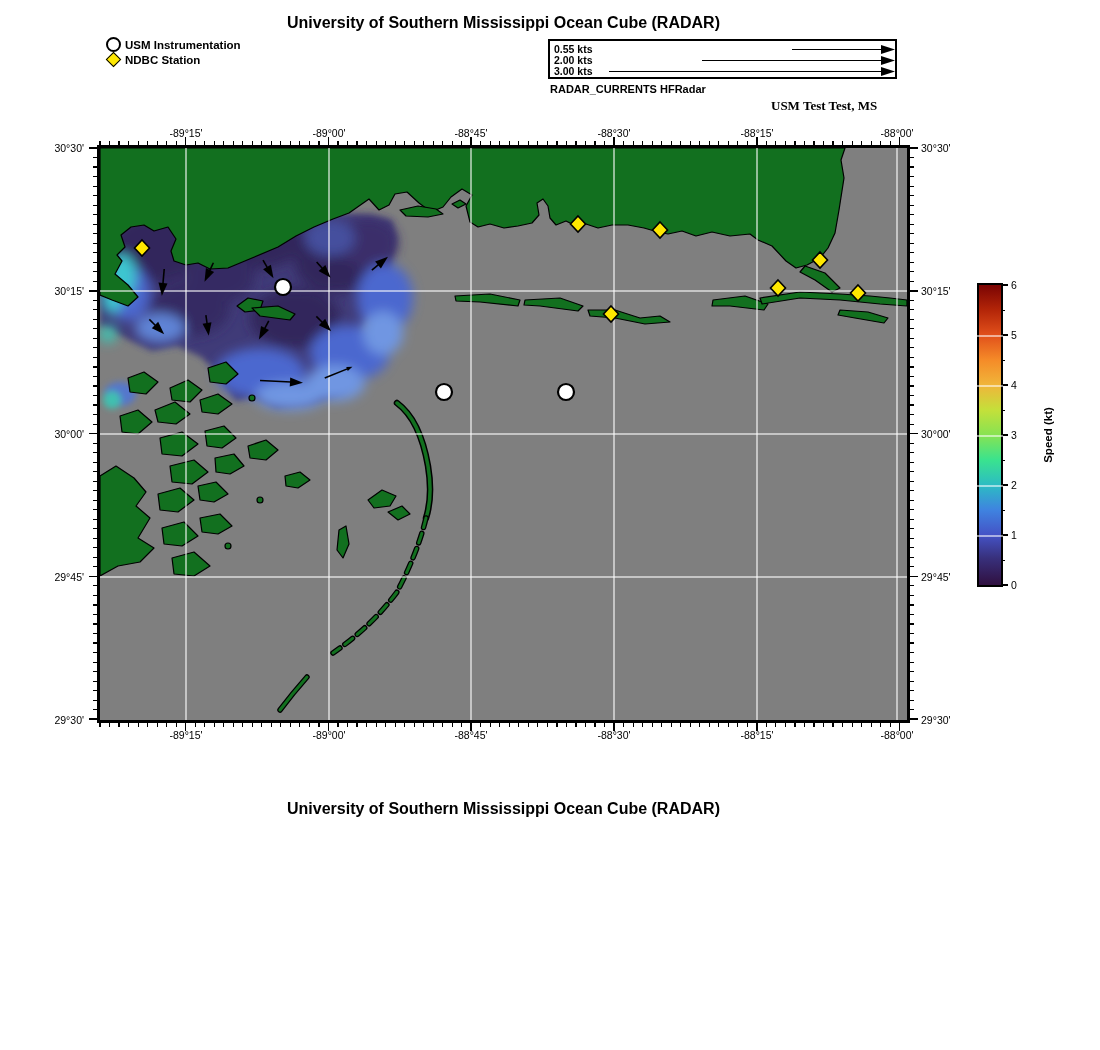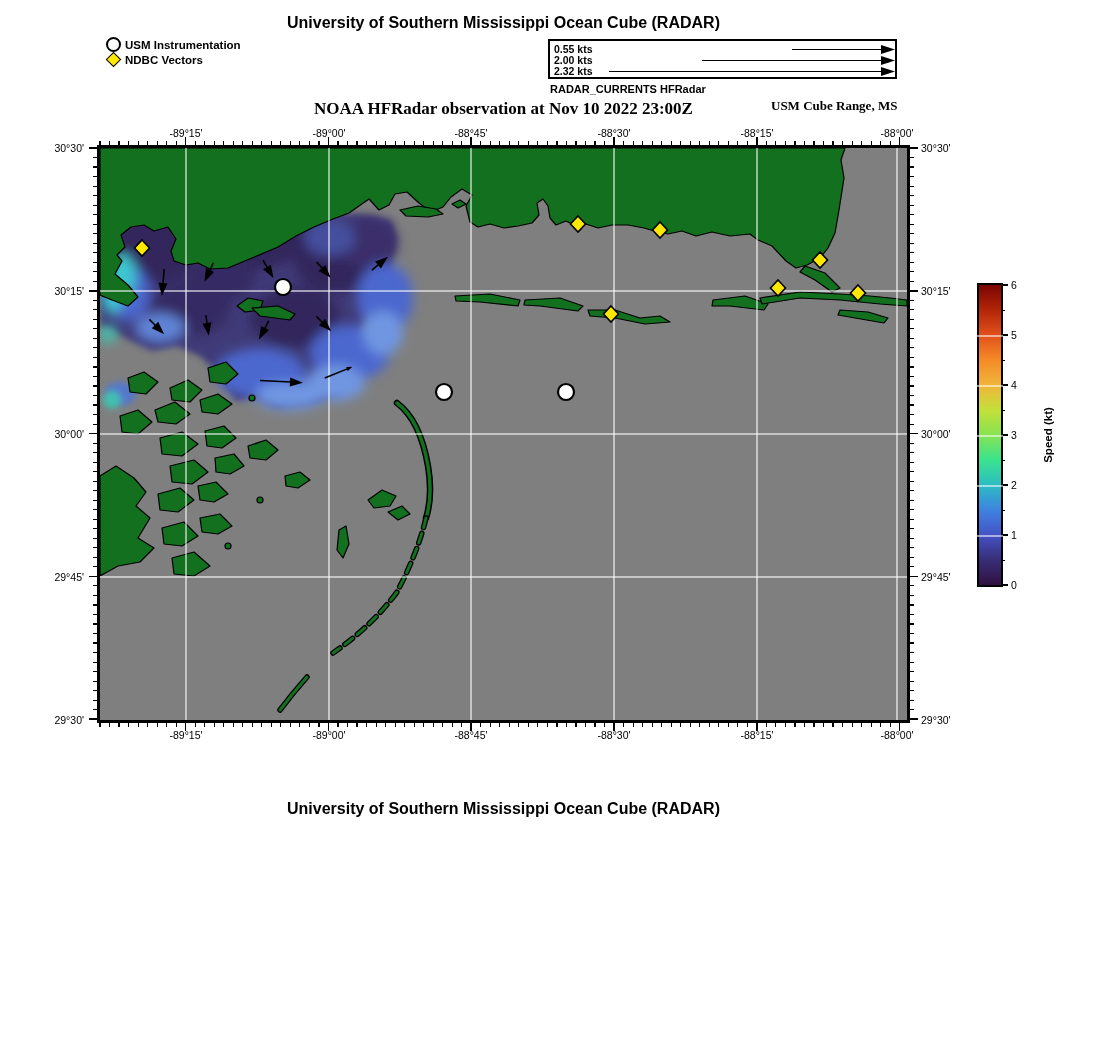--- a/index.html
+++ b/index.html
@@ -38,41 +38,40 @@
 
   <div class="title top">University of Southern Mississippi Ocean Cube (RADAR)</div>
 
   <div class="legend">
     <div class="lrow">
       <span class="lcirc"></span>
       <span>USM Instrumentation</span>
     </div>
     <div class="lrow">
       <span class="ldia"></span>
-      <span>NDBC Vectors</span>
+      <span>NDBC Station</span>
     </div>
   </div>
 
   <div class="vbox">
     <div class="vrow" style="top:3px">0.55 kts</div>
     <div class="vrow" style="top:14px">2.00 kts</div>
-    <div class="vrow" style="top:25px">2.32 kts</div>
+    <div class="vrow" style="top:25px">3.00 kts</div>
     <svg id="vbox-svg" width="345" height="36" style="position:absolute;left:0;top:0">
         <line x1="242" y1="8.5" x2="332" y2="8.5" stroke="#000" stroke-width="1.2"></line>
         <polygon points="331,4 345,8.5 331,13" fill="#000"></polygon>
         <line x1="152" y1="19.5" x2="332" y2="19.5" stroke="#000" stroke-width="1.2"></line>
         <polygon points="331,15 345,19.5 331,24" fill="#000"></polygon>
         <line x1="59" y1="30.5" x2="332" y2="30.5" stroke="#000" stroke-width="1.2"></line>
         <polygon points="331,26 345,30.5 331,35" fill="#000"></polygon>
       </svg>
   </div>
   <div class="vcaption">RADAR_CURRENTS HFRadar</div>
 
-  <div class="subtitle">NOAA HFRadar observation at Nov 10 2022 23:00Z</div>
-  <div class="range">USM Cube Range, MS</div>
+  <div class="range">USM Test Test, MS</div>
 
   <div class="map-frame">
     <svg id="map-svg" viewBox="0 0 807 572" width="807" height="572">
       <defs>
         <filter id="soft" x="-40%" y="-40%" width="180%" height="180%">
             <feGaussianBlur stdDeviation="6"></feGaussianBlur>
           </filter>
         <filter id="soft2" x="-20%" y="-20%" width="140%" height="140%">
             <feGaussianBlur stdDeviation="3.2"></feGaussianBlur>
           </filter>

